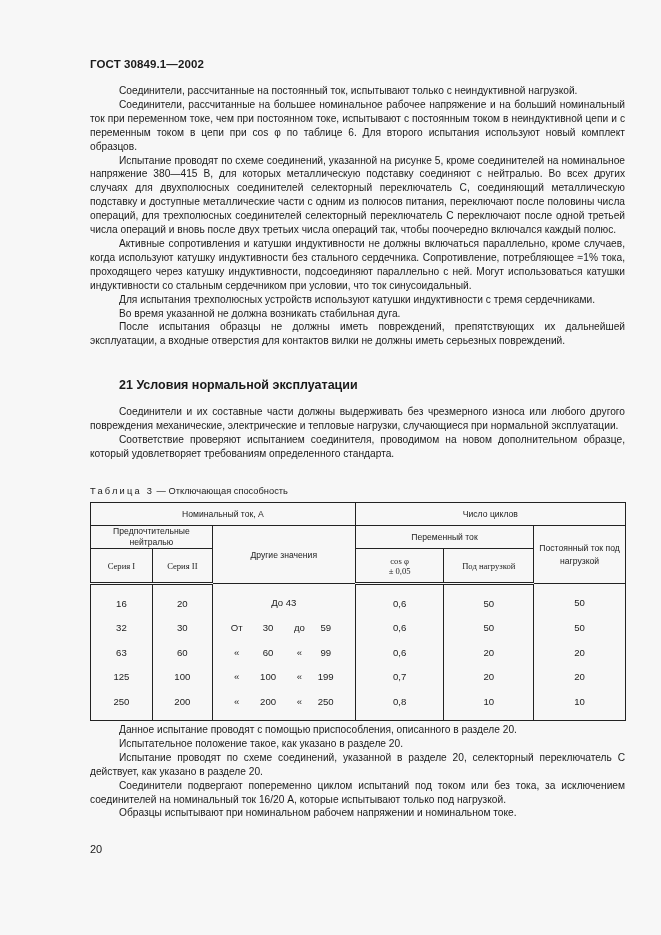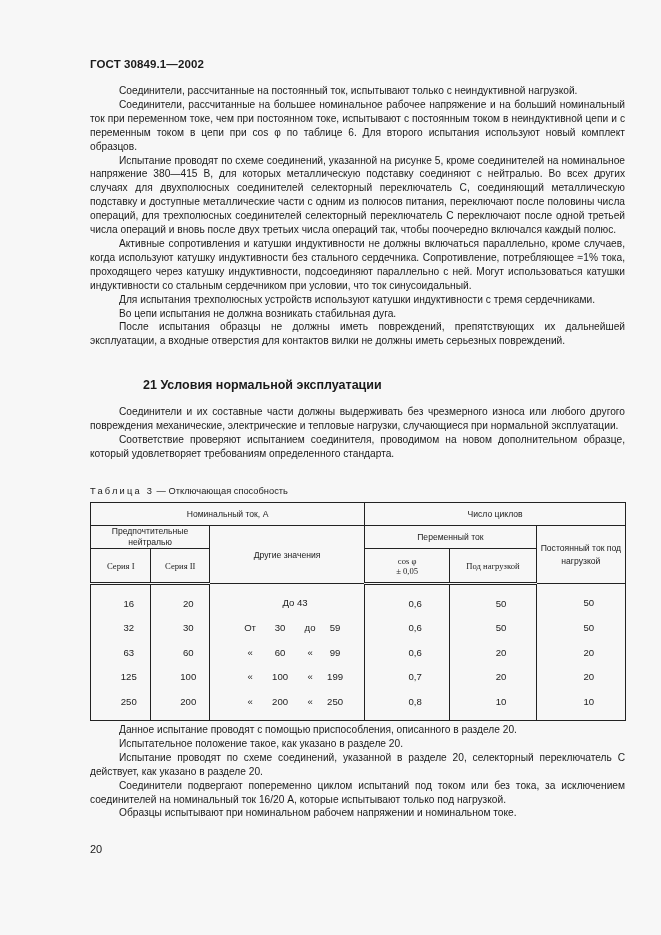--- a/index.html
+++ b/index.html
@@ -17,21 +17,21 @@
     font-size: 11.5px; font-weight: bold; letter-spacing: 0.1px;
   }
   .body-text {
     position: absolute; left: 78px; width: 535px;
     font-size: 10.2px; line-height: 13.9px;
     text-align: justify;
   }
   .body-text p { margin: 0; text-indent: 29px; }
   .section-title {
     position: absolute; left: 107px; top: 378px;
-    font-size: 12.5px; font-weight: bold; margin-left: 24px;
+    font-size: 12.5px; font-weight: bold;
   }
   .table-caption {
     position: absolute; left: 78px; top: 486px;
     font-size: 9.3px;
   }
   .table-caption .spaced { letter-spacing: 2.2px; }
   table.data {
     position: absolute; left: 78px; top: 502px;
     width: 536px; border-collapse: collapse;
     font-size: 8.6px; color: #222;
@@ -40,21 +40,20 @@
     border: 1px solid #222; text-align: center; font-weight: normal;
     padding: 0; vertical-align: middle;
   }
   table.data thead tr.r1 th { height: 22px; }
   table.data thead tr.r2 th { height: 21px; }
   table.data thead tr.r3 th { height: 33px; font-family: Liberation Serif, serif; }
   table.data thead tr:last-child th { border-bottom: 3px double #222; }
   table.data tbody td {
     border-top: none; border-bottom: none; height: 24.5px;
     font-size: 9.6px;
-    padding-left: 16px;
   }
   table.data tbody tr:first-child td { padding-top: 6px; }
   table.data tbody tr:last-child td { border-bottom: 1px solid #222; padding-bottom: 6px; }
   .range { display: flex; justify-content: space-between; padding: 0 14px 0 14px; }
   .range span { display: inline-block; text-align: center; }
   .range .q { width: 20px; }
   .range .n1 { width: 40px; }
   .range .q2 { width: 20px; }
   .range .n2 { width: 30px; }
   .page-number {
@@ -67,21 +66,21 @@
 <div class="page">
 
   <div class="doc-header">ГОСТ 30849.1—2002</div>
 
   <div class="body-text" style="top:84px;">
     <p>Соединители, рассчитанные на постоянный ток, испытывают только с неиндуктивной нагрузкой.</p>
     <p>Соединители, рассчитанные на большее номинальное рабочее напряжение и на больший номинальный ток при переменном токе, чем при постоянном токе, испытывают с постоянным током в неиндуктивной цепи и с переменным током в цепи при cos φ по таблице 6. Для второго испытания используют новый комплект образцов.</p>
     <p>Испытание проводят по схеме соединений, указанной на рисунке 5, кроме соединителей на номинальное напряжение 380—415 В, для которых металлическую подставку соединяют с нейтралью. Во всех других случаях для двухполюсных соединителей селекторный переключатель С, соединяющий металлическую подставку и доступные металлические части с одним из полюсов питания, переключают после половины числа операций, для трехполюсных соединителей селекторный переключатель С переключают после одной третьей числа операций и вновь после двух третьих числа операций так, чтобы поочередно включался каждый полюс.</p>
     <p>Активные сопротивления и катушки индуктивности не должны включаться параллельно, кроме случаев, когда используют катушку индуктивности без стального сердечника. Сопротивление, потребляющее ≈1% тока, проходящего через катушку индуктивности, подсоединяют параллельно с ней. Могут использоваться катушки индуктивности со стальным сердечником при условии, что ток синусоидальный.</p>
     <p>Для испытания трехполюсных устройств используют катушки индуктивности с тремя сердечниками.</p>
-    <p>Во цепи испытания не должна возникать стабильная дуга.</p>
+    <p>Во время указанной не должна возникать стабильная дуга.</p>
     <p>После испытания образцы не должны иметь повреждений, препятствующих их дальнейшей эксплуатации, а входные отверстия для контактов вилки не должны иметь серьезных повреждений.</p>
   </div>
 
   <div class="section-title">21 Условия нормальной эксплуатации</div>
 
   <div class="body-text" style="top:405px;">
     <p>Соединители и их составные части должны выдерживать без чрезмерного износа или любого другого повреждения механические, электрические и тепловые нагрузки, случающиеся при нормальной эксплуатации.</p>
     <p>Соответствие проверяют испытанием соединителя, проводимом на новом дополнительном образце, который удовлетворяет требованиям определенного стандарта.</p>
   </div>
 

